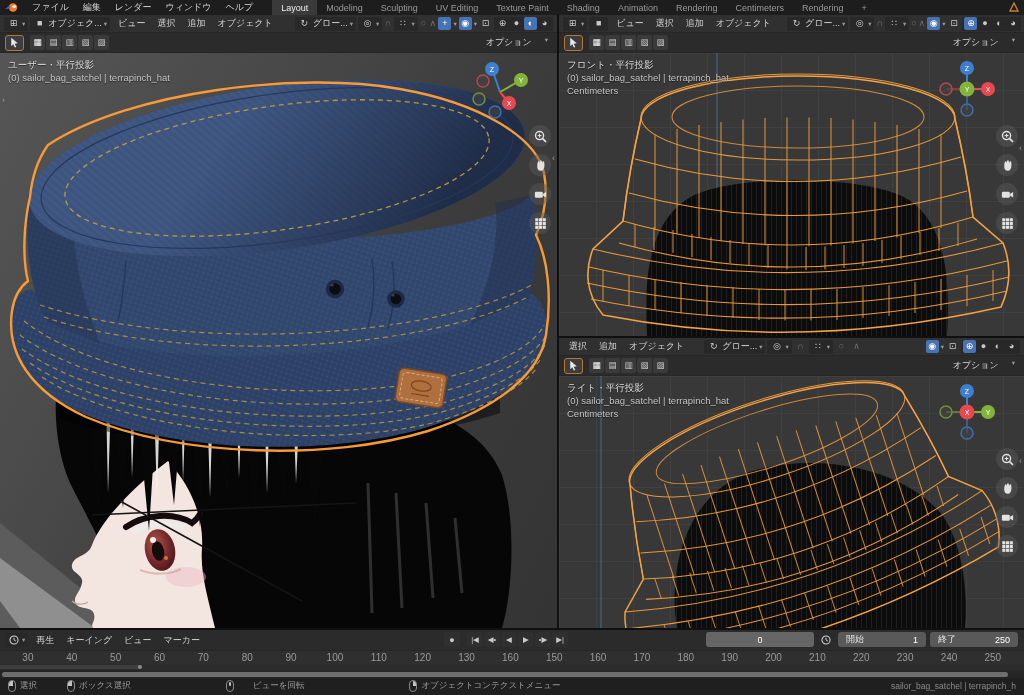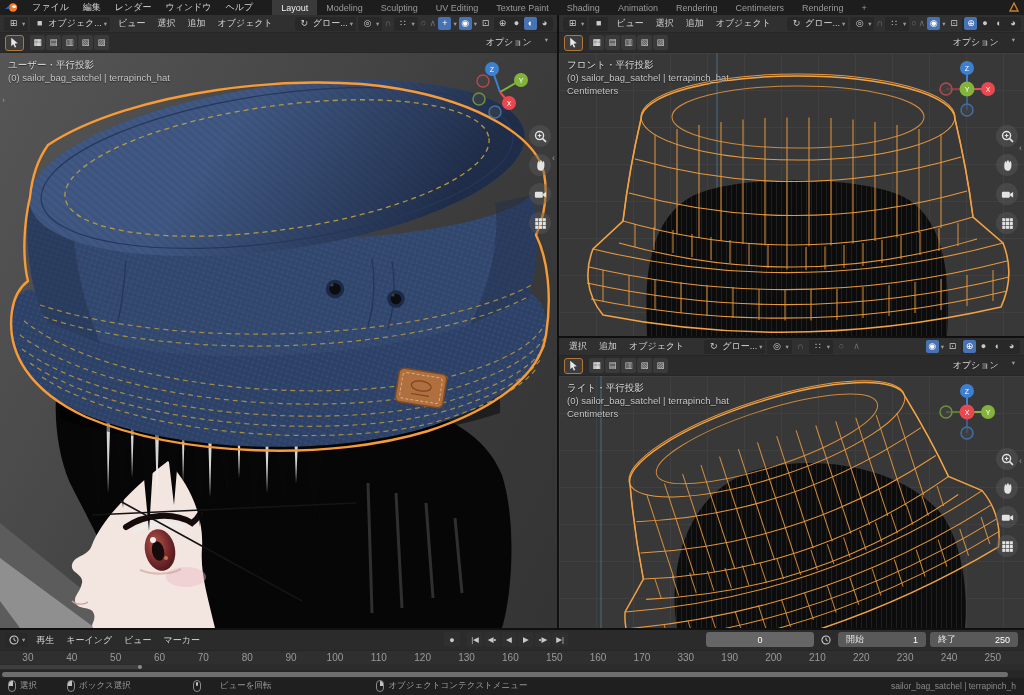--- a/index.html
+++ b/index.html
@@ -72,21 +72,21 @@
   .tick { width:43.86px; text-align:center; color:#9a9a9a; font-size:10px; flex:0 0 auto; }
   .tl-strip { height:6px; background:#2c2c2c; position:relative; }
   .tl-strip .seg { position:absolute; left:0; top:1px; width:140px; height:4px; background:#3e3e3e; }
   .tl-strip .dot { position:absolute; left:138px; top:1px; width:4px; height:4px; border-radius:50%; background:#8d8d8d; }
   .tl-scroll { height:8px; background:#262626; position:relative; }
   .tl-scroll .bar { position:absolute; left:2px; right:16px; top:1.5px; height:5px; background:#6e6e6e; border-radius:3px; }
 
   
   .statusbar { flex:0 0 auto; height:19px; background:#1f1f1f; border-top:1px solid #0e0e0e; display:flex; align-items:center; padding:0 8px; color:#9f9f9f; font-size:8.5px; }
   .hint { display:flex; align-items:center; gap:4px; margin-right:30px; }
-  .hint:nth-child(2){ margin-right:62px; } .hint:nth-child(3){ margin-right:105px;gap:19px; }
+  .hint:nth-child(2){ margin-right:95px; } .hint:nth-child(3){ margin-right:105px;gap:19px; }
   .mouse { width:8px; height:12px; border:1px solid #8a8a8a; border-radius:4px; position:relative; display:inline-block; }
   .mouse::before { content:''; position:absolute; background:#c2c2c2; }
   .mouse.l::before { left:0; top:0; width:3.5px; height:5px; border-radius:3px 0 0 0; }
   .mouse.m::before { left:2.5px; top:1px; width:2px; height:4px; border-radius:1px; }
   .mouse.r::before { right:0; top:0; width:3.5px; height:5px; border-radius:0 3px 0 0; }
   .sb-right { margin-left:auto; color:#8a8a8a; }
 </style>
 </head>
 <body>
 
@@ -711,21 +711,21 @@
         <span class="tick">80</span>
         <span class="tick">90</span>
         <span class="tick">100</span>
         <span class="tick">110</span>
         <span class="tick">120</span>
         <span class="tick">130</span>
         <span class="tick">160</span>
         <span class="tick">150</span>
         <span class="tick">160</span>
         <span class="tick">170</span>
-        <span class="tick">330</span>
+        <span class="tick">180</span>
         <span class="tick">190</span>
         <span class="tick">200</span>
         <span class="tick">210</span>
         <span class="tick">220</span>
         <span class="tick">230</span>
         <span class="tick">240</span>
         <span class="tick">250</span>
       </div>
     <div class="tl-strip">
         <span class="seg"></span>

